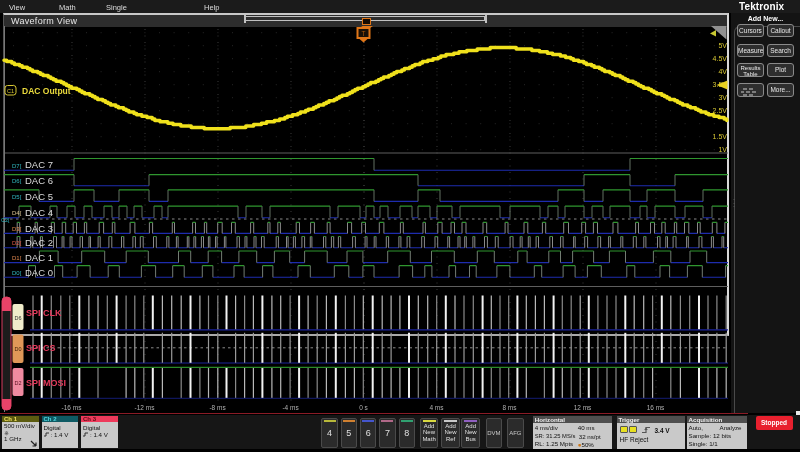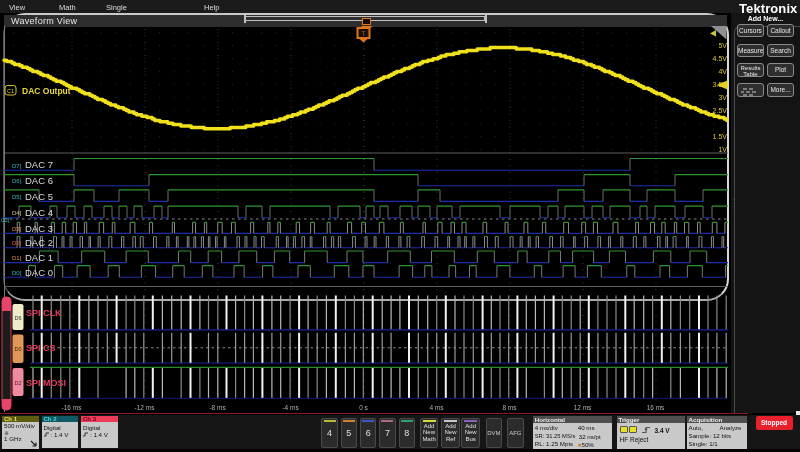--- a/index.html
+++ b/index.html
@@ -3,24 +3,24 @@
 *{margin:0;padding:0;box-sizing:border-box;font-family:"Liberation Sans",sans-serif;}
 body{width:800px;height:452px;background:#000;position:relative;overflow:hidden;}
 .abs{position:absolute;}
 </style></head><body>
 
 <div class="abs" style="left:0;top:0;width:800px;height:13px;background:#1b1b1b;color:#ddd;font-size:7.5px;">
 <span class="abs" style="left:9px;top:3px;">View</span>
 <span class="abs" style="left:59px;top:3px;">Math</span>
 <span class="abs" style="left:106px;top:3px;">Single</span>
 <span class="abs" style="left:159px;top:3px;margin-left:45px;">Help</span>
-<span class="abs" style="left:739px;top:1px;font-size:13px;font-weight:bold;color:#fff;letter-spacing:0.1px;">Tektronix</span>
+<span class="abs" style="left:739px;top:1px;font-size:10px;font-weight:bold;color:#fff;letter-spacing:0.1px;">Tektronix</span>
 </div>
 
-<div class="abs" style="left:3px;top:13px;width:726px;height:288px;border-top:2px solid #c8c8c8;border-right:2px solid #d8d8d8;border-left:1px solid #555;border-bottom:2px solid #aaa;background:#000;border-radius:22px;">
+<div class="abs" style="left:3px;top:13px;width:726px;height:323px;border-top:2px solid #c8c8c8;border-right:2px solid #d8d8d8;border-left:1px solid #555;border-bottom:2px solid #aaa;background:#000;">
   <div class="abs" style="left:0;top:0;width:723px;height:12px;background:#2d2d2d;color:#e8e8e8;font-size:9px;">
     <span class="abs" style="left:7px;top:1px;letter-spacing:0.3px;">Waveform View</span>
   </div>
   <div class="abs" style="left:241px;top:1px;width:240px;height:5px;border:1px solid #c0c0c0;"></div>
   <div class="abs" style="left:240px;top:0px;width:1.5px;height:8px;background:#c0c0c0;"></div>
   <div class="abs" style="left:481px;top:0px;width:1.5px;height:8px;background:#c0c0c0;"></div>
   <div class="abs" style="left:358px;top:2.5px;width:8.5px;height:7px;border:1.6px solid #e07618;background:#140a02;"></div>
   <div class="abs" style="left:357px;top:11px;width:0;height:0;border-left:6.5px solid transparent;border-right:6.5px solid transparent;border-top:4.5px solid #e07618;"></div>
 </div>
 <svg class="abs" style="left:0;top:0;" width="800" height="452" xmlns="http://www.w3.org/2000/svg">

